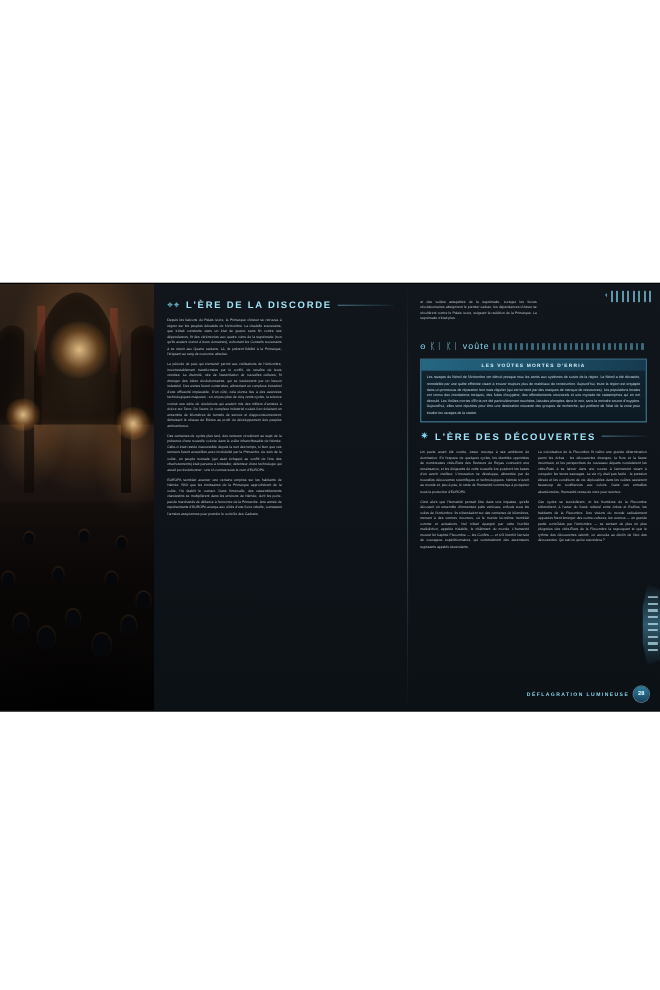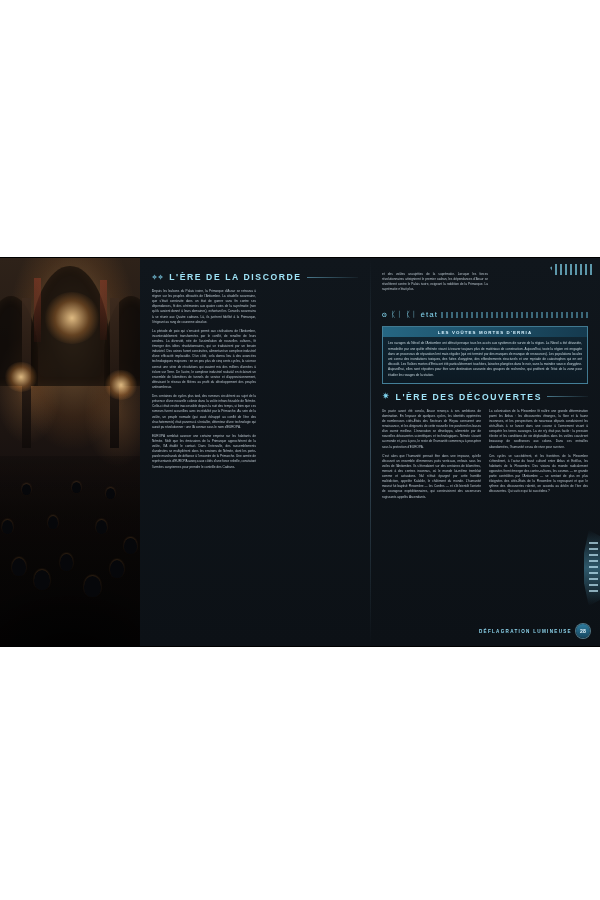--- a/index.html
+++ b/index.html
@@ -311,21 +311,21 @@
 
     <div class="page">
 
       <div class="top-orn"></div>
 
       <div style="width:106px;">
         <p class="body">et des voûtes assujetties de la suprématie. Lorsque les forces révolutionnaires atteignirent le premier cadran, les dépendances d'Assur se révoltèrent contre le Palais ivoire, exigeant la reddition de la Primarque. La suprématie n'était plus.</p>
       </div>
 
       <div class="rune-strip" style="margin-top:18px;">
-        <span class="rune">𐍈 ᛕᛁ ᛕᛁ état</span>
+        <span class="rune">𐍈 ᛕᛁ ᛕᛁ voûte</span>
         <span class="rune-bar"></span>
       </div>
 
       <div class="callout">
         <div class="callout-title">LES VOÛTES MORTES D'ERRIA</div>
         <p class="body">Les ravages du Néroil de l'Antiombre ont détruit presque tous les accès aux systèmes de survie de la région. La Néroil a été dévastée, remodelée par une quête effrénée visant à trouver toujours plus de matériaux de construction. Aujourd'hui, toute la région est engagée dans un processus de réparation lent mais régulier (qui est terminé par des marques de manque de ressources). Les populations locales ont connu des inondations toxiques, des fuites d'oxygène, des effondrements structurels et une myriade de catastrophes qui en ont découlé. Les Voûtes mortes d'Erria ont été particulièrement touchées, laissées plongées dans le noir, sans la moindre source d'oxygène. Aujourd'hui, elles sont réputées pour être une destination courante des groupes de recherche, qui profitent de l'état de la zone pour étudier les ravages de la station.</p>
       </div>
 
       <div class="sec-head">
         <span class="sec-glyph">✷</span>

